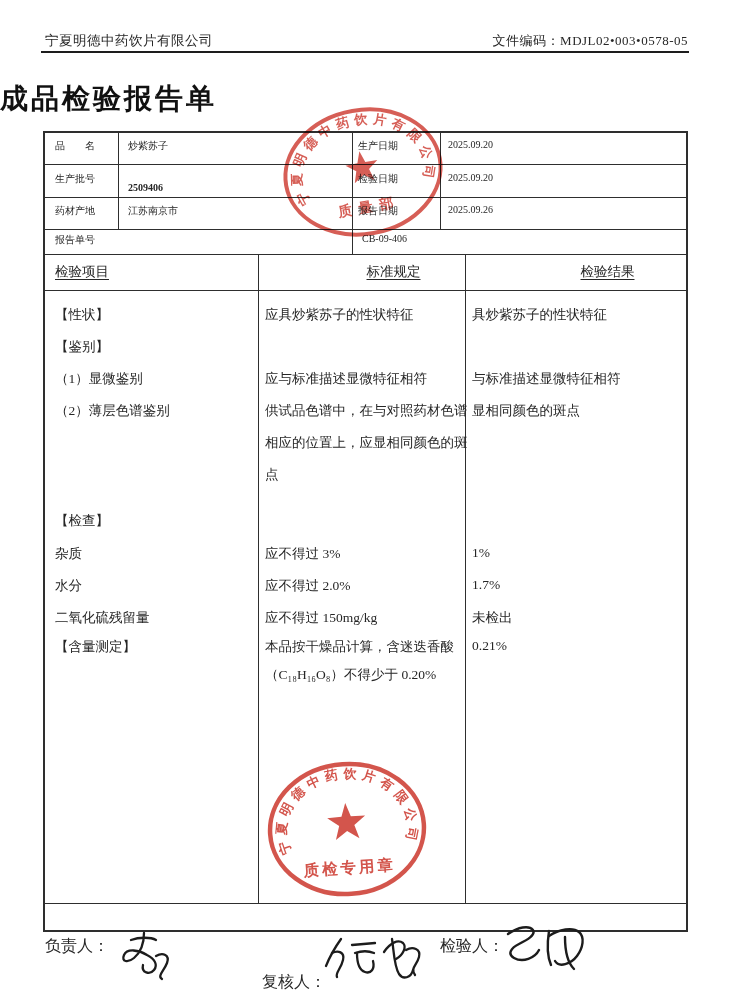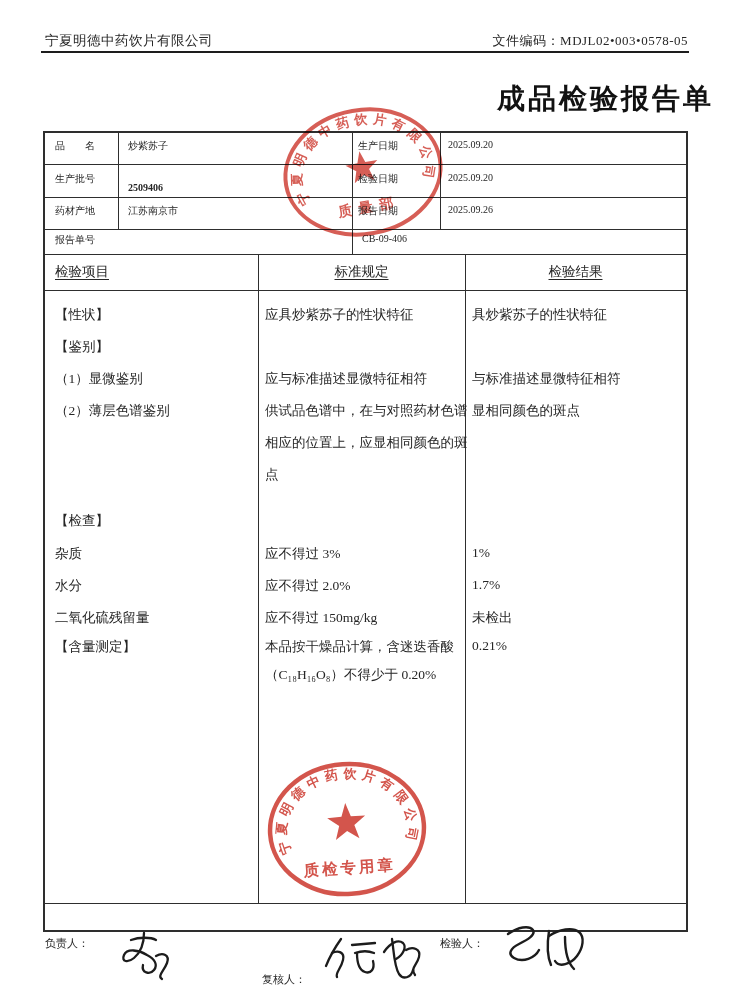--- a/index.html
+++ b/index.html
@@ -11,34 +11,34 @@
     font-family:"Liberation Serif","DejaVu Serif",serif;
     color:#272727;
     overflow:hidden;
   }
   .abs{position:absolute;}
   
   .hdr-company{left:45px;top:32px;font-size:13.5px;letter-spacing:.5px;}
   .hdr-code{right:42px;top:32px;font-size:13px;letter-spacing:.5px;}
   .hdr-rule{left:41px;top:51px;width:648px;height:2px;background:#1d1d1d;}
   
-  .title{left:0;top:80px;width:714px;text-align:right;font-size:28px;font-weight:bold;letter-spacing:3px;color:#111;}
+  .title{left:0;top:80px;width:714px;text-align:left;font-size:28px;font-weight:bold;letter-spacing:3px;color:#111;}
   
   .hline{position:absolute;background:#2e2e2e;height:1px;}
   .vline{position:absolute;background:#2e2e2e;width:1px;}
   .cell{position:absolute;font-size:10px;white-space:nowrap;color:#262626;}
-  .cell.ctr{text-align:center;}
+  .cell.ctr{text-align:center;padding-left:32px;}
   .th{font-size:13.5px;text-decoration:underline;text-underline-offset:3px;}
   .trow span{position:absolute;font-size:13.5px;white-space:nowrap;color:#262626;}
   .trow .c1{left:55px;}
   .trow .c2{left:265px;}
   .trow .c3{left:472px;}
   .concl{font-size:13.5px;white-space:nowrap;}
   .concl b{font-weight:bold;}
-  .siglabel{font-size:11px;text-align:center;}
+  .siglabel{font-size:16px;text-align:center;}
   .stamp{position:absolute;mix-blend-mode:multiply;pointer-events:none;}
   .sig{position:absolute;}
 </style>
 </head>
 <body>
 
 <div class="page">
 
   <div class="abs hdr-company">宁夏明德中药饮片有限公司</div>
   <div class="abs hdr-code"><span>文件编码：</span><span>MDJL02•003•0578-05</span></div>

